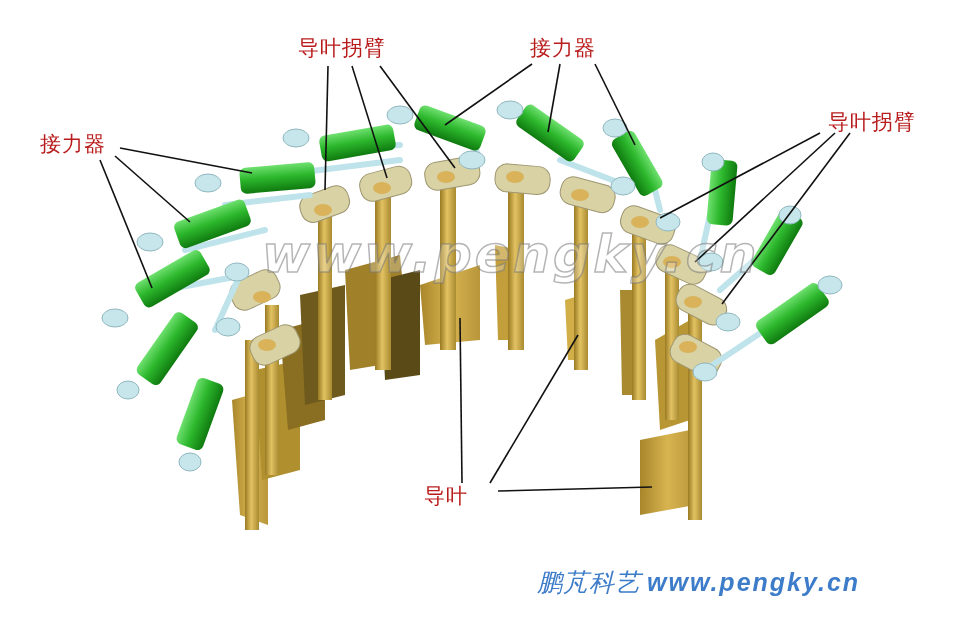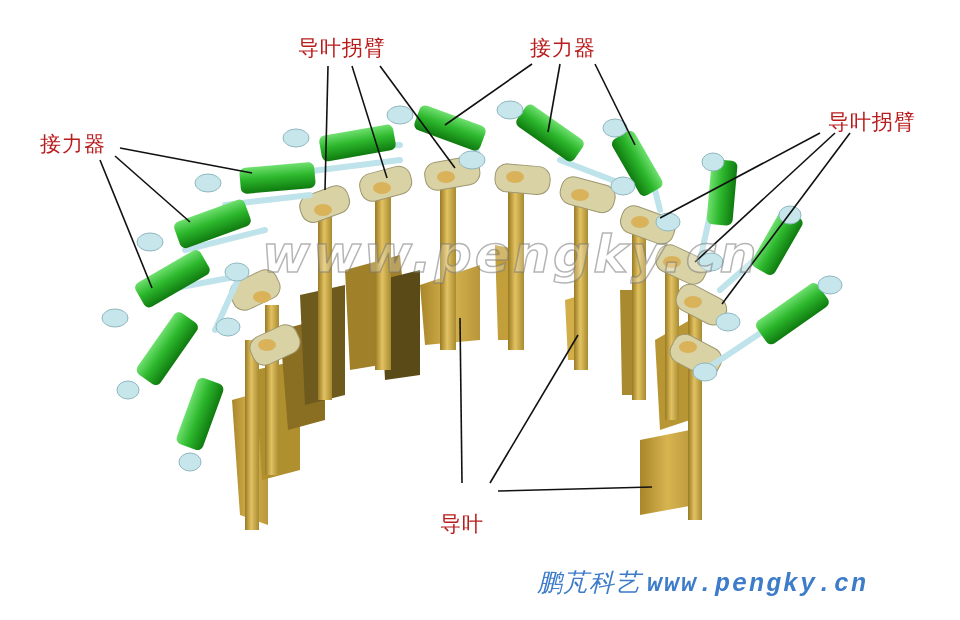--- a/index.html
+++ b/index.html
@@ -2,21 +2,21 @@
 <html><head>
 <meta charset="utf-8">
 <style>
   html, body { margin:0; padding:0; background:#ffffff; }
   body { width:960px; height:620px; position:relative; overflow:hidden;
          font-family:"DejaVu Sans", "Liberation Sans", sans-serif; }
   #stage { position:absolute; left:0; top:0; width:960px; height:620px; }
   .label { position:absolute; font-size:21px; color:#b91c1c; letter-spacing:1px;
            font-family:"DejaVu Sans", sans-serif; white-space:nowrap; }
   .credit { position:absolute; left:537px; top:566px; font-size:25px; font-style:italic;
-            color:#3d7cc9; letter-spacing:1px; font-family:Liberation Mono, monospace; }
+            color:#3d7cc9; letter-spacing:1px; font-family:Liberation Sans, sans-serif; }
   .credit .url { font-weight:bold; letter-spacing:2px; margin-left:6px; }
   .watermark { position:absolute; left:262px; top:224px; font-size:52px; font-style:italic;
                font-weight:bold; color:rgba(255,255,255,0.25); -webkit-text-stroke:1.5px rgba(120,120,120,0.55);
                letter-spacing:3px; font-family:"DejaVu Sans", sans-serif; pointer-events:none; }
 </style>
 </head>
 <body>
 
 <svg id="stage" viewBox="0 0 960 620" xmlns="http://www.w3.org/2000/svg">
   <defs>
@@ -174,17 +174,17 @@
     <line x1="498" y1="491" x2="652" y2="487"></line>
   </g>
 </svg>
 
 <div class="watermark">www.pengky.cn</div>
 
 <div class="label" style="left:40px;top:130px;">接力器</div>
 <div class="label" style="left:298px;top:34px;">导叶拐臂</div>
 <div class="label" style="left:530px;top:34px;">接力器</div>
 <div class="label" style="left:828px;top:108px;">导叶拐臂</div>
-<div class="label" style="left:440px;top:482px;margin-top:28px;">导叶</div>
+<div class="label" style="left:424px;top:482px;">导叶</div>
 
 <div class="credit">
   <span>鹏芃科艺</span><span class="url">www.pengky.cn</span>
 </div>
 
 </body></html>

